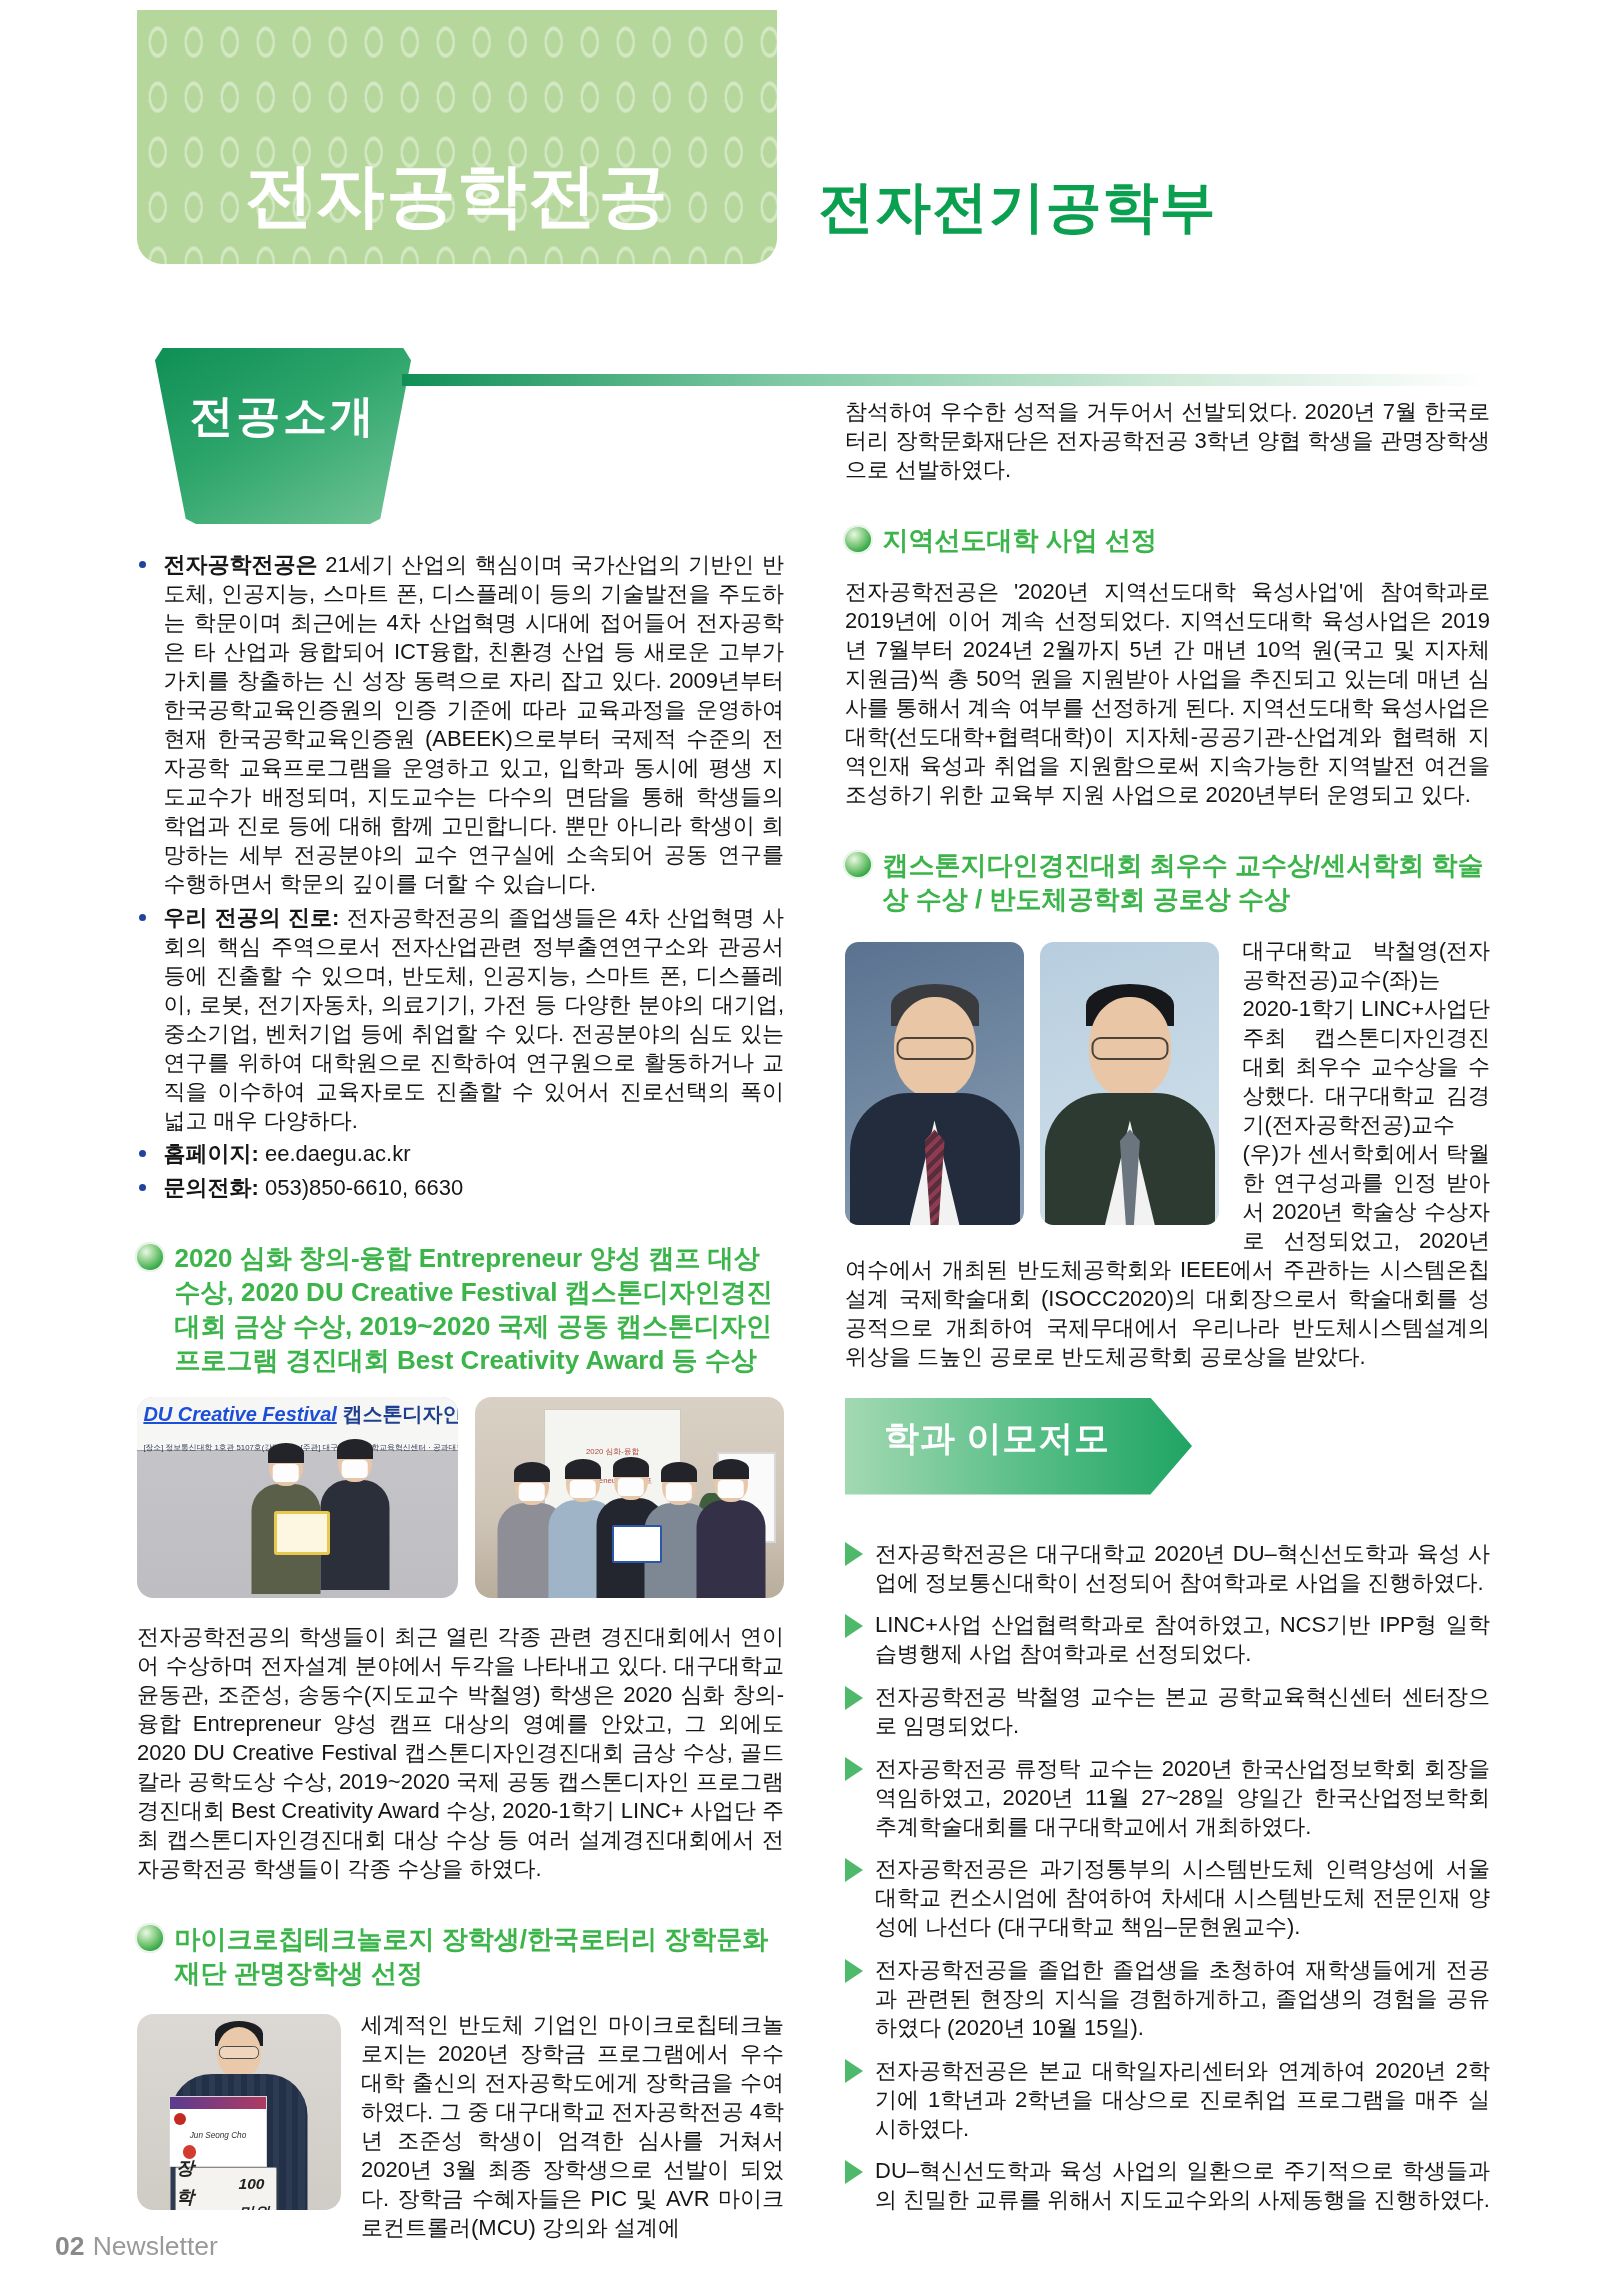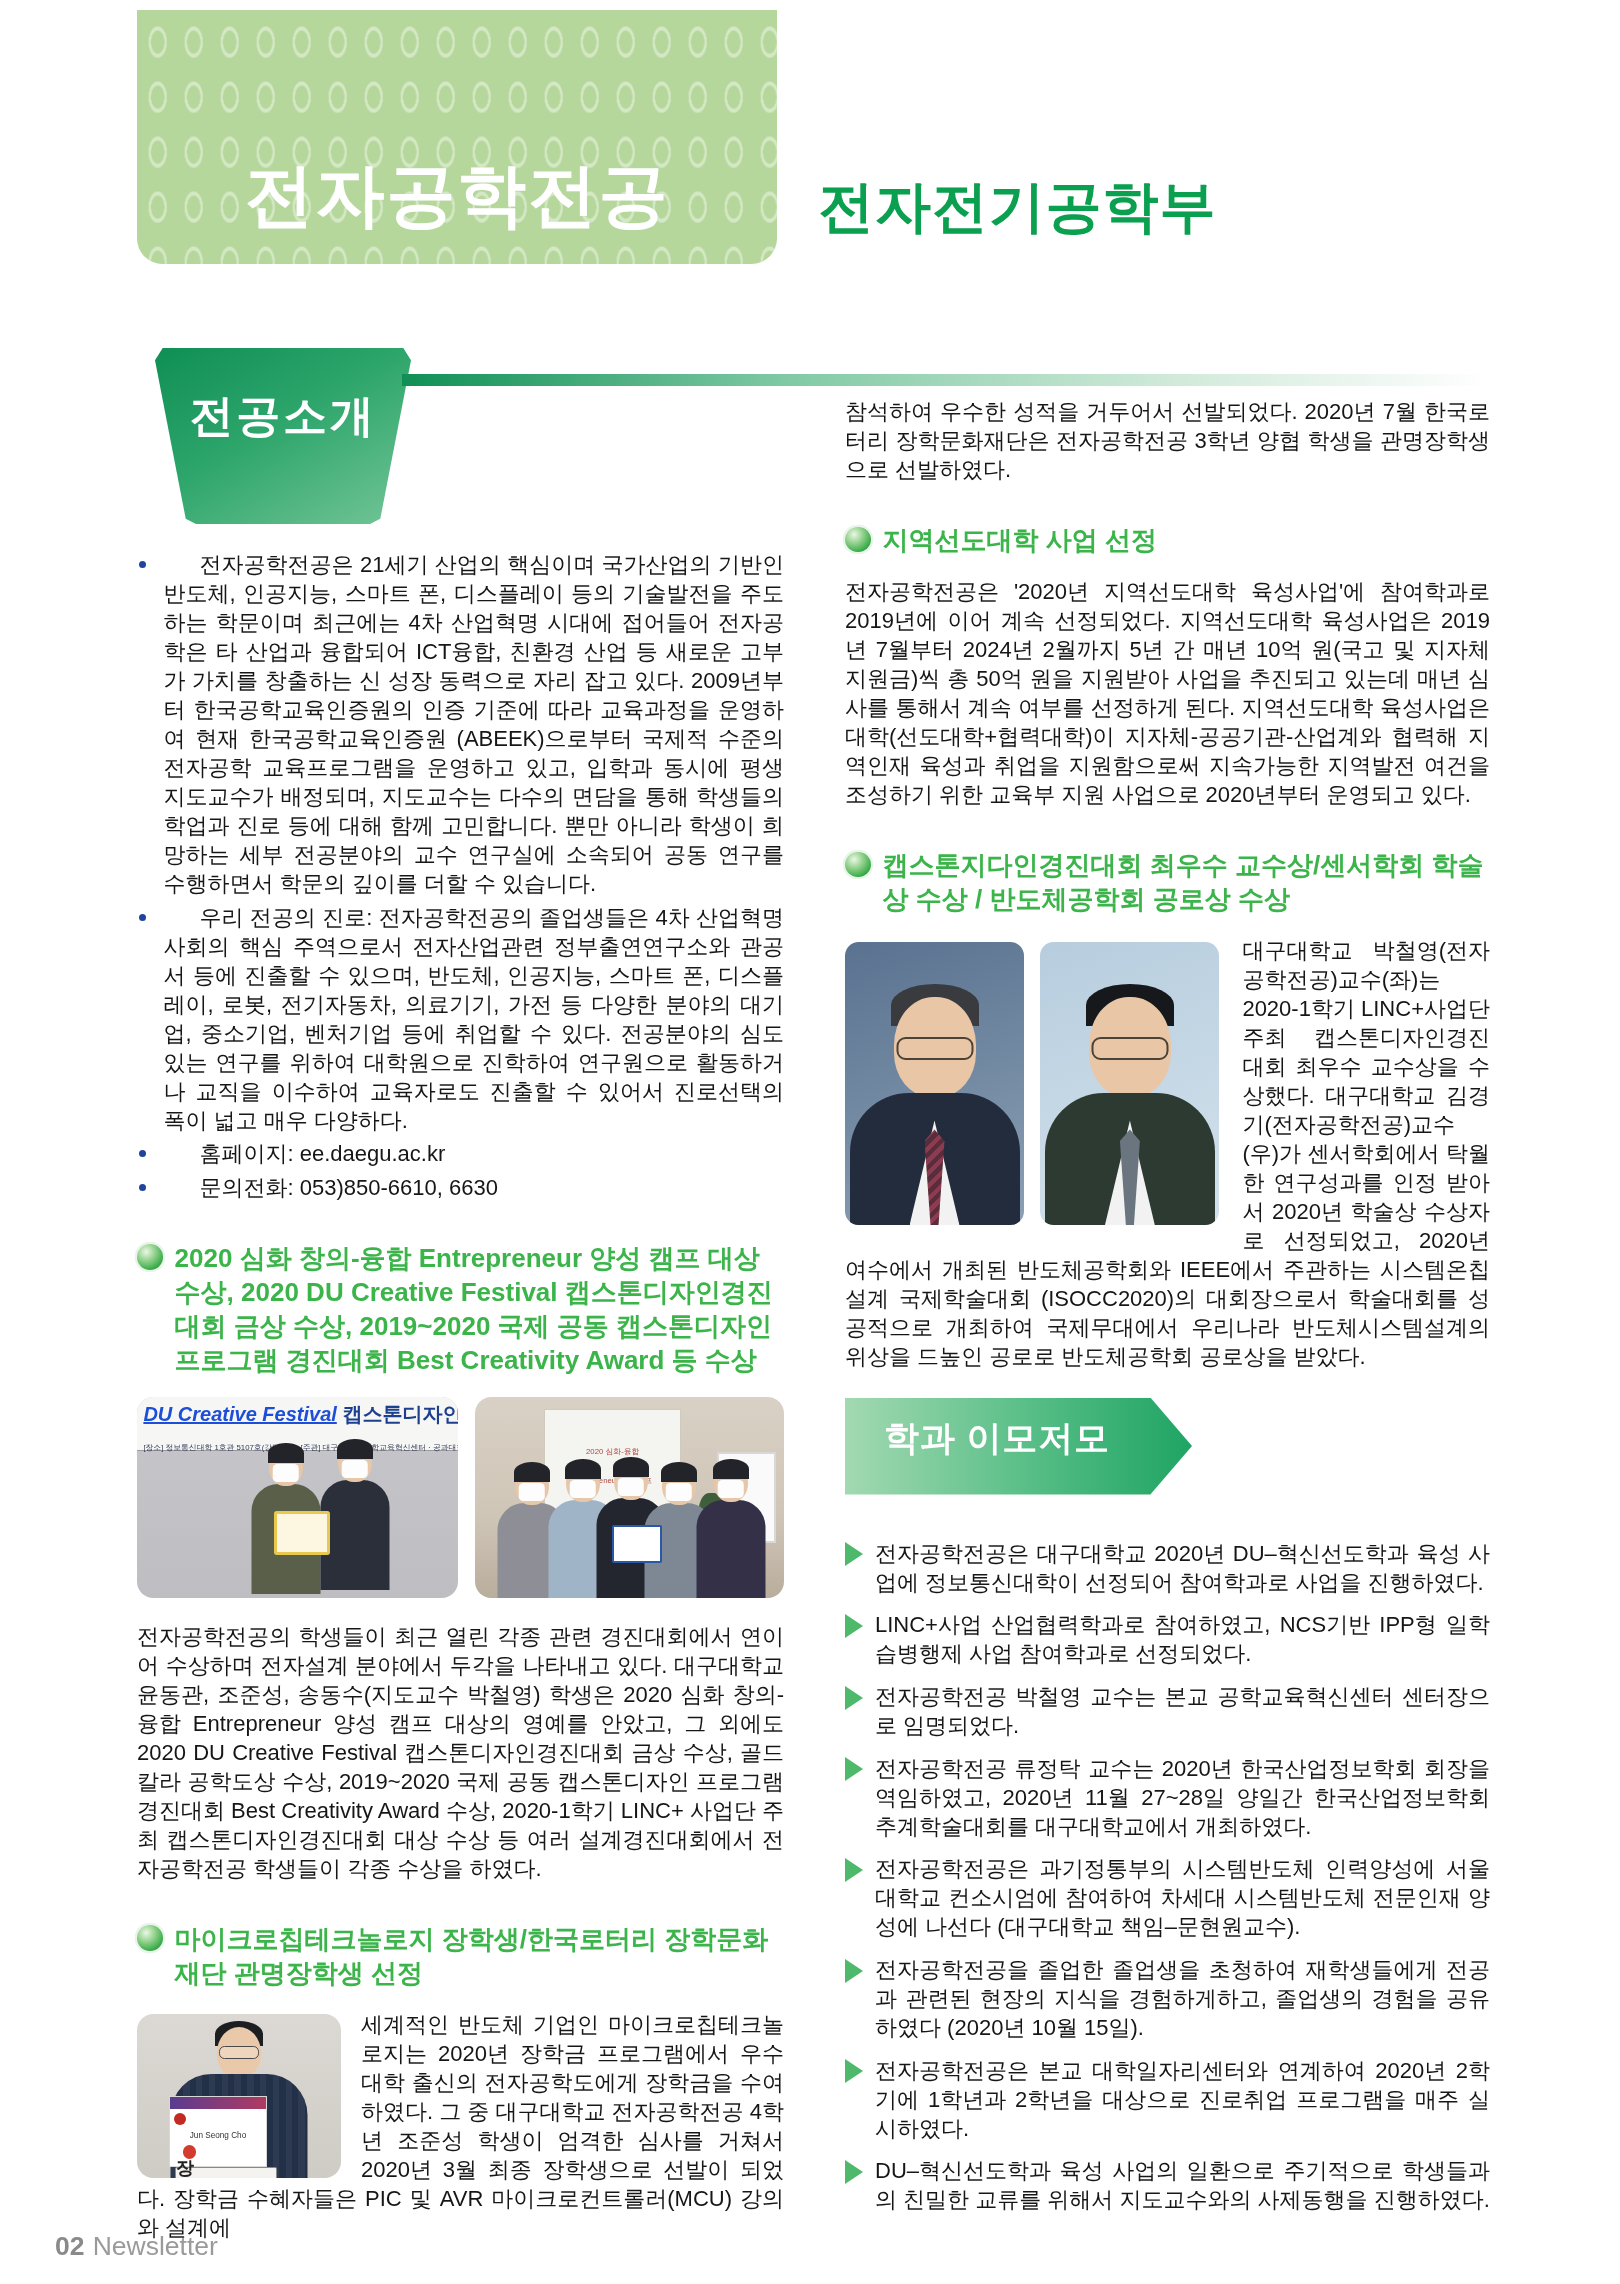--- a/index.html
+++ b/index.html
@@ -28,21 +28,21 @@
   
   .col{position:absolute;font-size:22px;line-height:29px;}
   .col-left{left:137px;top:550px;width:647px;}
   .col-right{left:845px;top:397px;width:645px;}
   .body-para{margin:0;text-align:justify;}
 
   
   .intro-list{list-style:none;margin:0;padding:0;}
   .intro-list li{position:relative;padding-left:26.5px;margin-bottom:4.6px;text-align:justify;}
   .intro-list p{margin:0;}
-  .intro-list b{font-weight:400;margin-left:36px;}
+  .intro-list b{font-weight:700;}
   .dot{position:absolute;left:1.8px;top:11px;width:7.3px;height:7.3px;border-radius:50%;background:#20449c;}
 
   
   .g-heading{display:flex;align-items:flex-start;margin:39px 0 20px 0;}
   .g-heading h3{margin:0;font-size:26px;line-height:34px;font-weight:800;color:#3bb44a;text-align:left;}
   .orb{flex:0 0 auto;width:25.6px;height:25.6px;margin:3.7px 12px 0 0;border-radius:50%;
     background:radial-gradient(circle at 35% 30%,#eaf7e4 0%,#8fd08a 38%,#3fae4e 70%,#1d7a2e 100%);
     box-shadow:0 0 0 2.3px #e9f4ea;}
 
   
@@ -73,21 +73,21 @@
   .p3{left:27px;top:69px;width:59px;height:132px;}  .p3 .body{background:#8e8e96;}
   .p4{left:80px;top:66px;width:55px;height:135px;} .p4 .body{background:#9fb4c7;}
   .p5{left:128px;top:64px;width:55px;height:137px;} .p5 .body{background:#23262e;}
   .p6{left:176px;top:69px;width:55px;height:132px;} .p6 .body{background:#7d8894;}
   .p7{left:226px;top:66px;width:59px;height:135px;} .p7 .body{background:#343048;}
   .cert-b{position:absolute;left:137px;top:128px;width:46px;height:34px;background:#ffffff;border:2.7px solid #2a57a8;border-radius:1.8px;z-index:3;}
 
   
   .scholar-block{margin-top:16.4px;text-align:justify;}
   .scholar-block:after{content:"";display:block;clear:both;}
-  .photo-student{float:left;width:204px;height:164px;margin:4.6px 20px 4.6px 0;background:linear-gradient(#dcd9d4,#cfccc6);}
+  .photo-student{float:left;width:204px;height:196px;margin:4.6px 20px 4.6px 0;background:linear-gradient(#dcd9d4,#cfccc6);font-style:italic;}
   .photo-student .head{position:absolute;left:50%;transform:translateX(-50%);top:12.8px;width:44px;height:51px;border-radius:50% 50% 46% 46%;background:#e9c9a9;}
   .photo-student .hair{position:absolute;left:50%;transform:translateX(-50%);top:6.4px;width:48px;height:25.6px;border-radius:50% 50% 0 0;background:#1d1e22;}
   .photo-student .glasses{position:absolute;left:50%;transform:translateX(-50%);top:32px;width:38px;height:11px;border:1.8px solid #4a4a4a;border-radius:5.5px;background:rgba(255,255,255,.25);}
   .photo-student .shirt{position:absolute;left:50%;transform:translateX(-50%);top:60px;width:137px;height:137px;border-radius:41px 41px 0 0;
       background:repeating-linear-gradient(90deg,#2e3a52 0 6.4px,#223048 6.4px 12.8px);}
   .cert-ms{position:absolute;left:32px;top:82px;width:96px;height:69px;background:#ffffff;border:0.9px solid #d8d8d8;z-index:3;}
   .cert-ms .band{position:absolute;left:0;top:0;right:0;height:12px;background:linear-gradient(90deg,#5a3c8f,#b03a63);}
   .cert-ms .logo{position:absolute;left:3.7px;top:15.5px;width:12px;height:12px;border-radius:50%;background:#c22a23;}
   .cert-ms .name{position:absolute;left:0;right:0;top:24px;text-align:center;font-size:8.2px;color:#333;}
   .cert-ms .seal{position:absolute;left:12.8px;bottom:7.3px;width:13.7px;height:13.7px;border-radius:50%;background:#d23b2e;}

